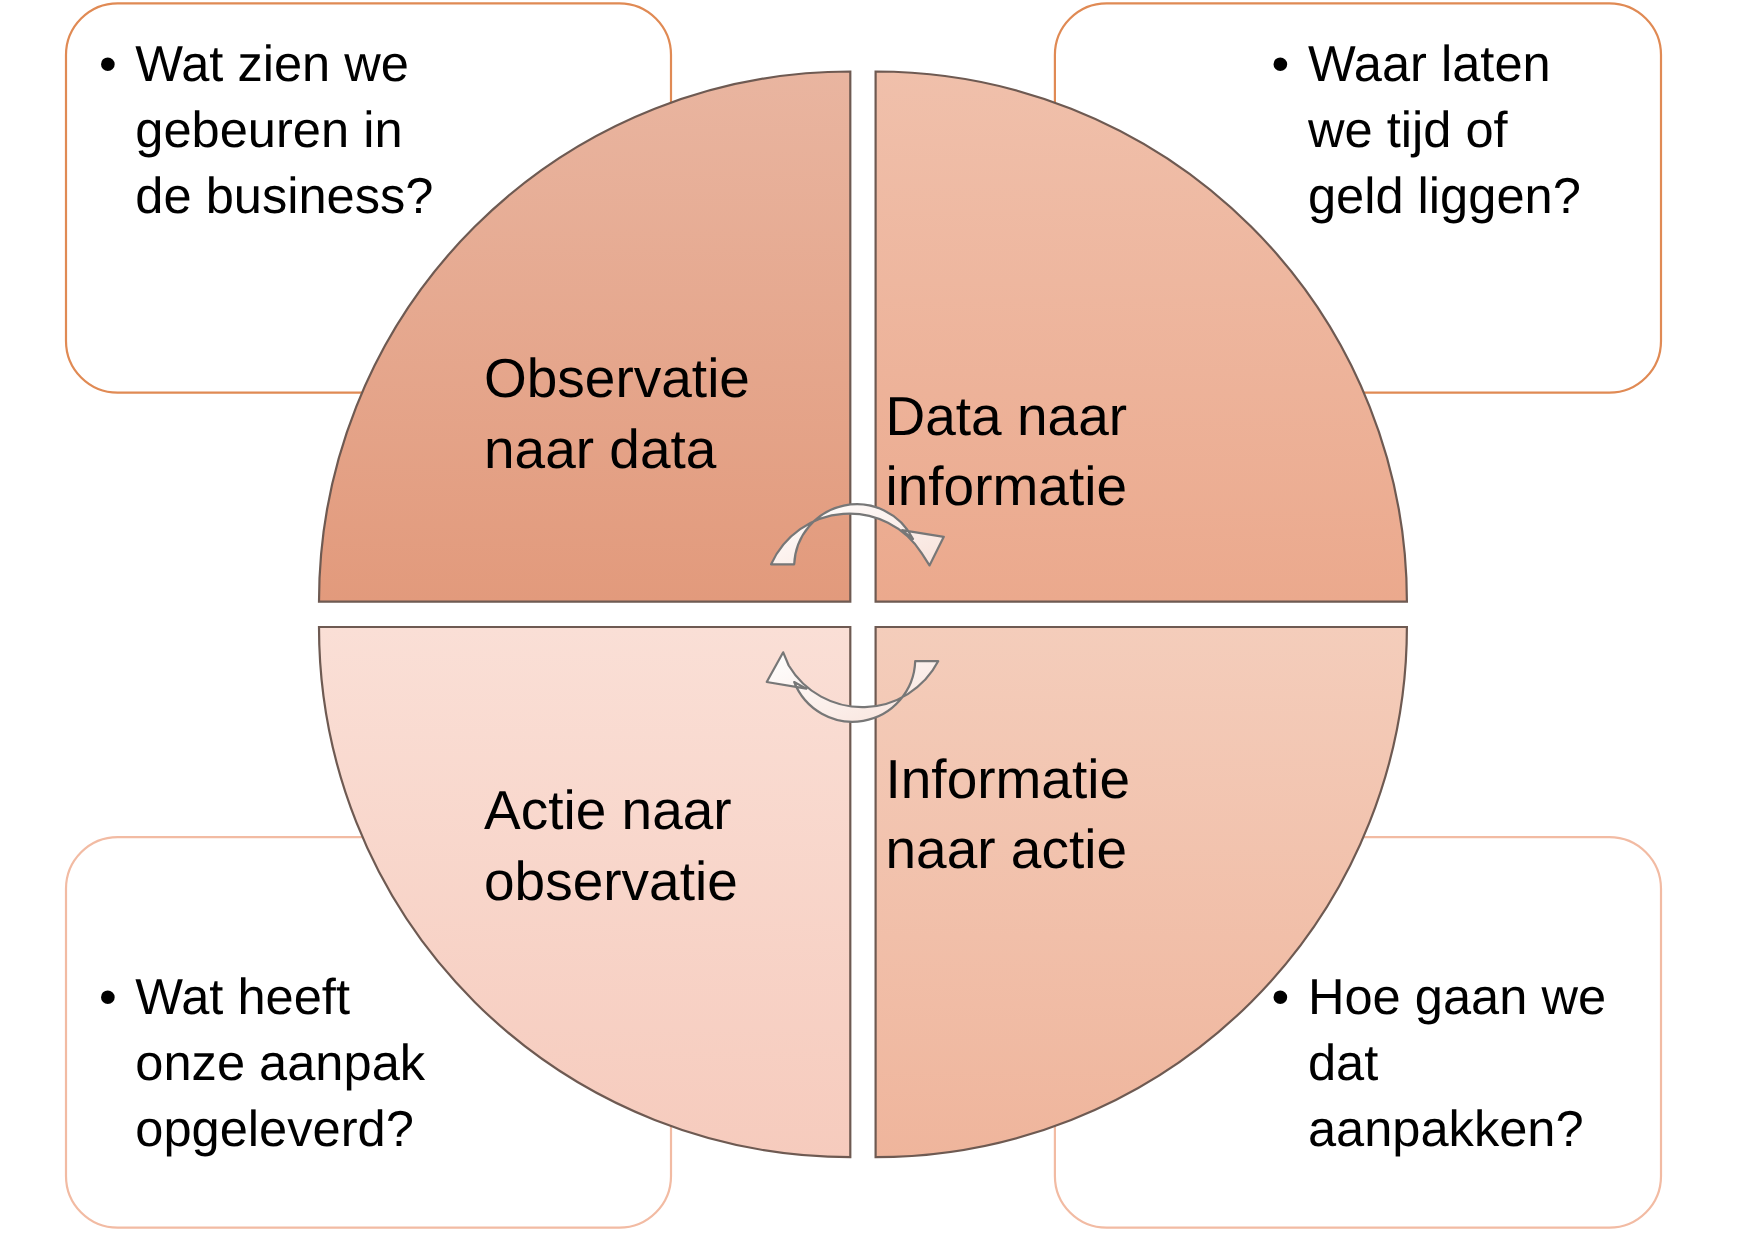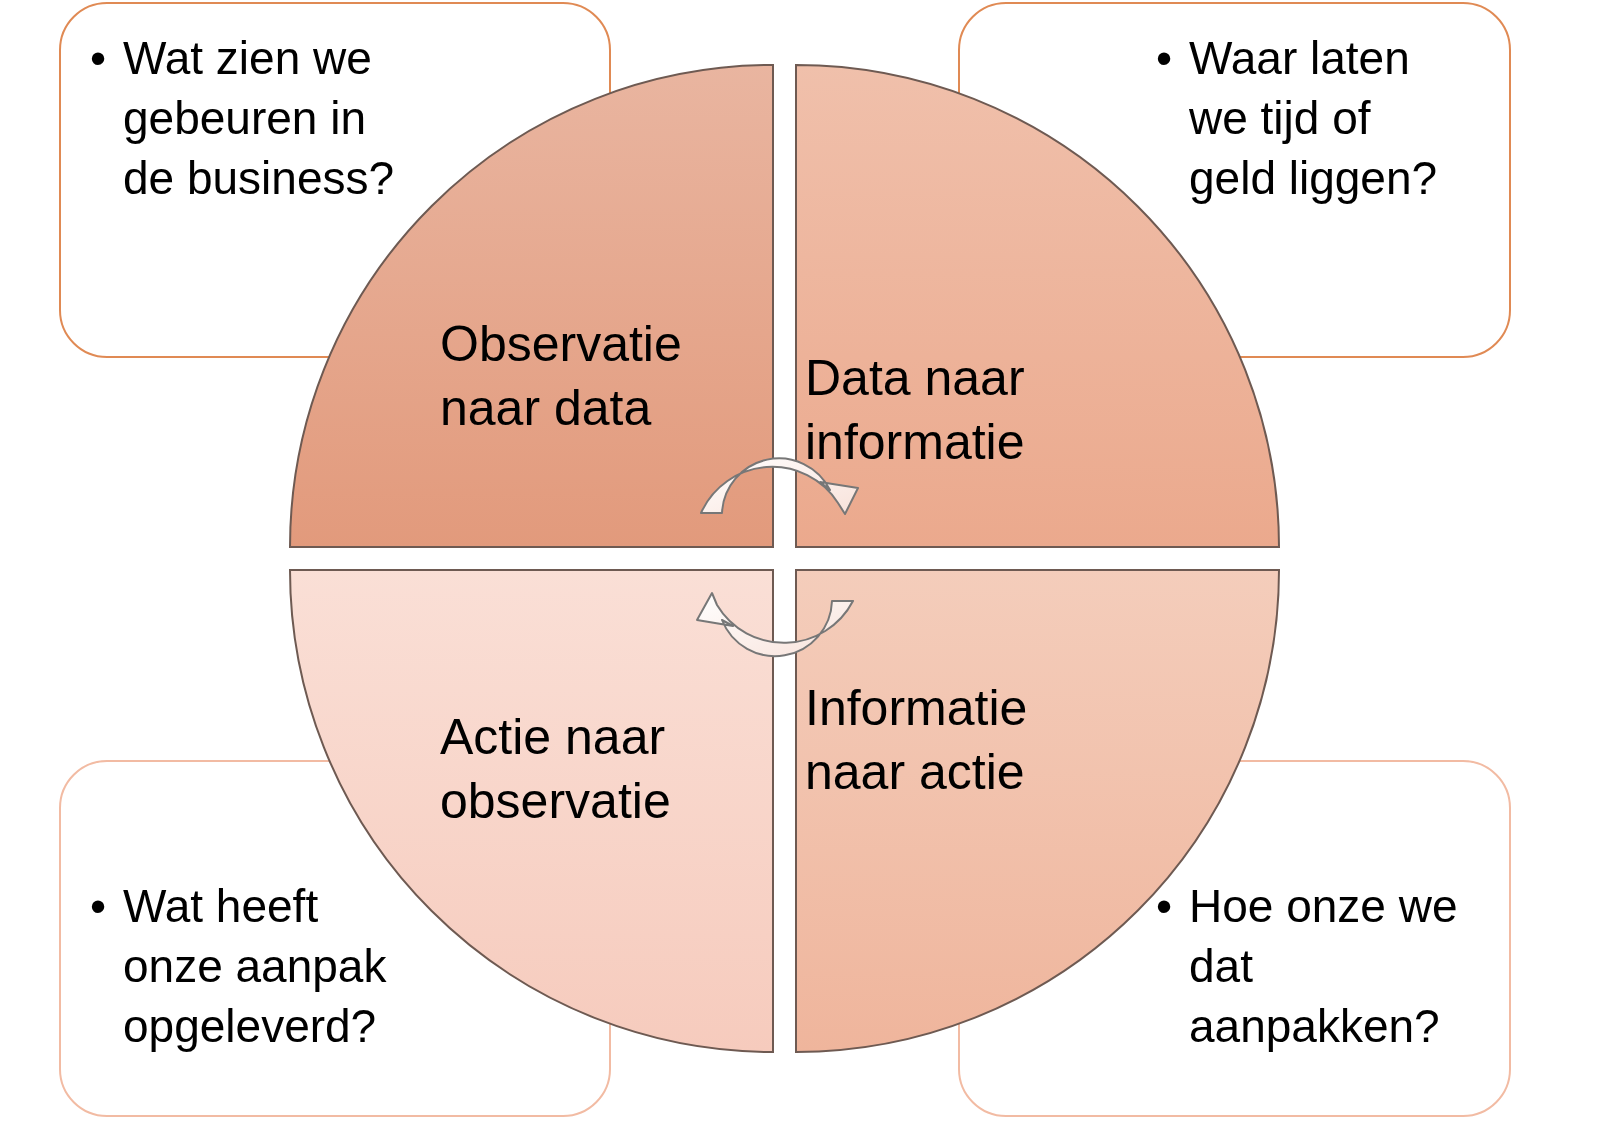--- a/index.html
+++ b/index.html
@@ -81,15 +81,15 @@
 <div class="box-text" style="left:1189px; top:28px;">Waar laten
 we tijd of
 geld liggen?</div>
 
 <span class="bullet" style="left:90px; top:876px;">•</span>
 <div class="box-text" style="left:123px; top:876px;">Wat heeft
 onze aanpak
 opgeleverd?</div>
 
 <span class="bullet" style="left:1156px; top:876px;">•</span>
-<div class="box-text" style="left:1189px; top:876px;">Hoe onze we
+<div class="box-text" style="left:1189px; top:876px;">Hoe gaan we
 dat
 aanpakken?</div>
 
 </body></html>

